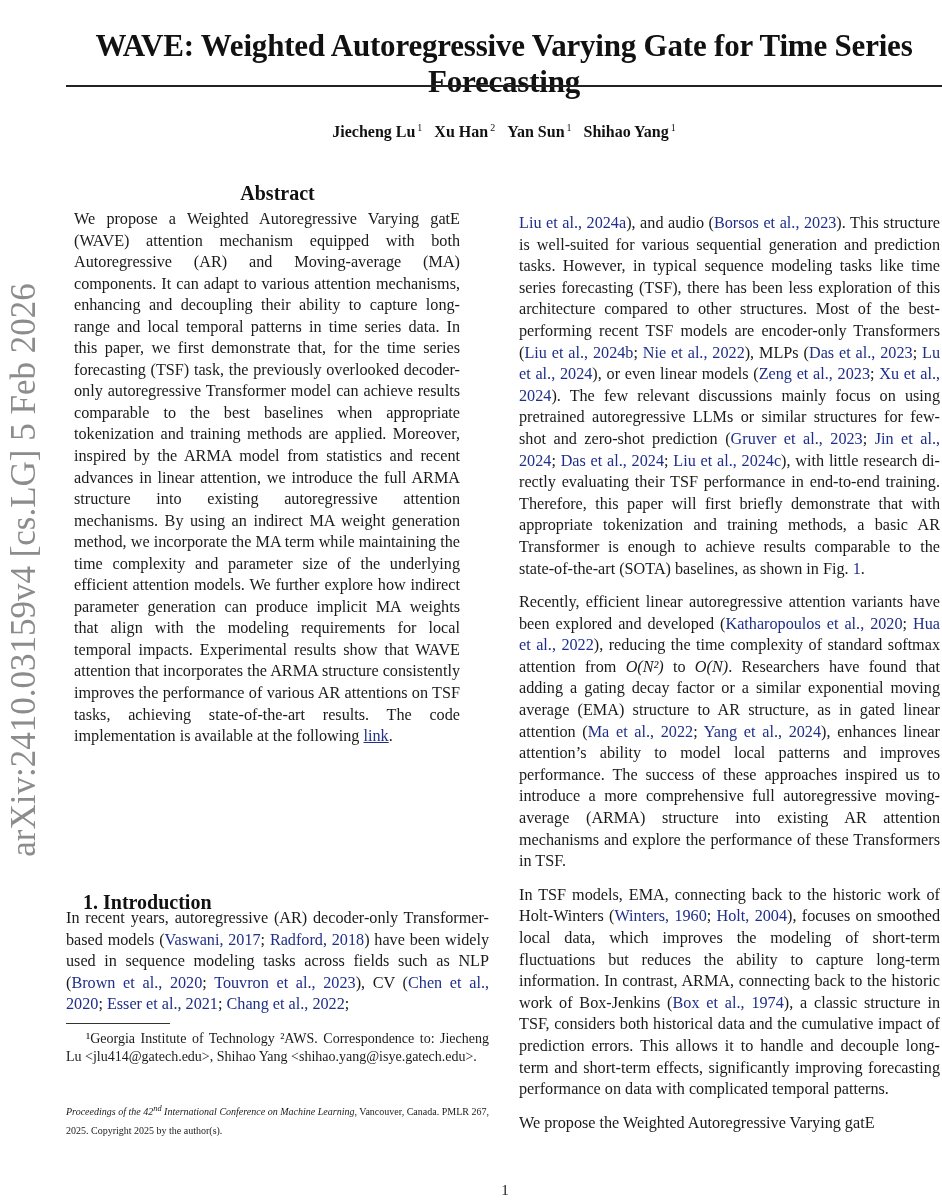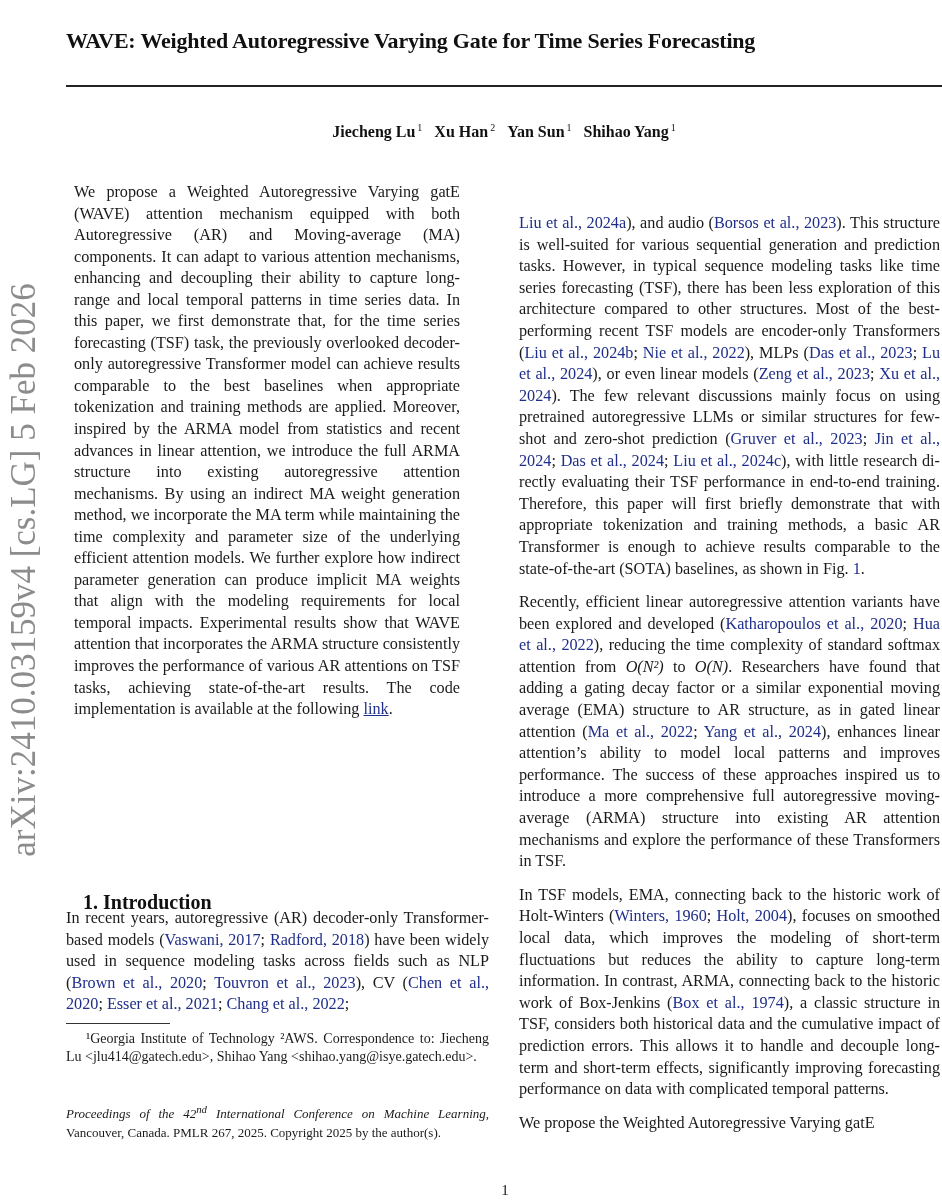--- a/index.html
+++ b/index.html
@@ -2,21 +2,21 @@
 <html><head>
 <meta charset="utf-8">
 <style>
   html, body { margin: 0; padding: 0; background: #ffffff; }
   body {
     width: 942px; height: 1200px; position: relative; overflow: hidden;
     font-family: "Liberation Serif", "DejaVu Serif", serif; color: #1a1a1a;
   }
   .title {
     position: absolute; left: 66px; width: 876px; top: 28px;
-    text-align: left; font-weight: bold; font-size: 22px; letter-spacing: -0.2px;
+    text-align: center; font-weight: bold; font-size: 31px; letter-spacing: -0.2px;
     font-family: "Liberation Serif", serif; color: #111;
   }
   .rule {
     position: absolute; left: 66px; right: 0; top: 85px; height: 2px; background: #222;
   }
   .authors {
     position: absolute; left: 66px; width: 876px; top: 122px; text-align: center;
     font-weight: bold; font-size: 16px; color: #111;
   }
   .authors .author { margin: 0 4px; }
@@ -53,21 +53,21 @@
   .fn-rule {
     position: absolute; top: 841px; left: 0; width: 104px; height: 1px; background: #333;
   }
   .footnote {
     position: absolute; top: 848px; left: 0; width: 423px;
     font-size: 14px; line-height: 18.2px; text-align: justify; margin: 0;
   }
   .footnote .fn-first { text-indent: 20px; display: block; }
   .proceedings {
     position: absolute; top: 918px; left: 0; width: 423px;
-    font-size: 13px; line-height: 18.2px; text-align: justify; margin: 0;
+    font-size: 10px; line-height: 18.2px; text-align: justify; margin: 0;
   }
   .right-p {
     font-size: 16.2px; line-height: 21.6px; text-align: justify; margin: 0 0 12px 0;
   }
   .cite { color: #1f2e8a; }
   .link { color: #1f2e8a; text-decoration: underline; }
   .math { font-style: italic; }
   .page-num {
     position: absolute; top: 1182px; left: 0; width: 1010px; text-align: center; font-size: 15px;
   }
@@ -83,20 +83,21 @@
 <div class="rule"></div>
 
 <div class="authors">
   <span class="author"><span>Jiecheng Lu</span><sup>1</sup></span>
   <span class="author"><span>Xu Han</span><sup>2</sup></span>
   <span class="author"><span>Yan Sun</span><sup>1</sup></span>
   <span class="author"><span>Shihao Yang</span><sup>1</sup></span>
 </div>
 
 <div class="col-left">
+  <h2 class="abstract-head">Abstract</h2>
   <p class="abstract-body"><span>We propose a Weighted Autoregressive Varying gatE (WAVE) attention mechanism equipped with both Autoregressive (AR) and Moving-average (MA) components. It can adapt to various atten­tion mechanisms, enhancing and decoupling their ability to capture long-range and local temporal patterns in time series data.  In this paper, we first demonstrate that, for the time series fore­casting (TSF) task, the previously overlooked decoder-only autoregressive Transformer model can achieve results comparable to the best base­lines when appropriate tokenization and training methods are applied.  Moreover, inspired by the ARMA model from statistics and recent advances in linear attention, we introduce the full ARMA structure into existing autoregressive attention mechanisms.  By using an indirect MA weight generation method, we incorporate the MA term while maintaining the time complexity and pa­rameter size of the underlying efficient attention models. We further explore how indirect parame­ter generation can produce implicit MA weights that align with the modeling requirements for lo­cal temporal impacts. Experimental results show that WAVE attention that incorporates the ARMA structure consistently improves the performance of various AR attentions on TSF tasks, achieving state-of-the-art results. The code implementation is available at the following </span><a class="link">link</a><span>.</span></p>
 
   <h2 class="section-head">1. Introduction</h2>
   <p class="intro-body">In recent years, autoregressive (AR) decoder-only Transformer-based models (<a class="cite">Vaswani, 2017</a>; <a class="cite">Radford, 2018</a>) have been widely used in sequence modeling tasks across fields such as NLP (<a class="cite">Brown et al., 2020</a>; <a class="cite">Touvron et al., 2023</a>), CV (<a class="cite">Chen et al., 2020</a>; <a class="cite">Esser et al., 2021</a>; <a class="cite">Chang et al., 2022</a>;</p>
 
   <div class="fn-rule"></div>
   <p class="footnote">
     <span class="fn-first">¹Georgia Institute of Technology ²AWS. Correspondence to:  Jiecheng Lu &lt;jlu414@gatech.edu&gt;, Shihao Yang &lt;shi­hao.yang@isye.gatech.edu&gt;.</span>
   </p>
   <p class="proceedings"><i>Proceedings of the 42</i><sup><i>nd</i></sup><i> International Conference on Machine Learning</i><span>, Vancouver, Canada. PMLR 267, 2025. Copyright 2025 by the author(s).</span></p>

